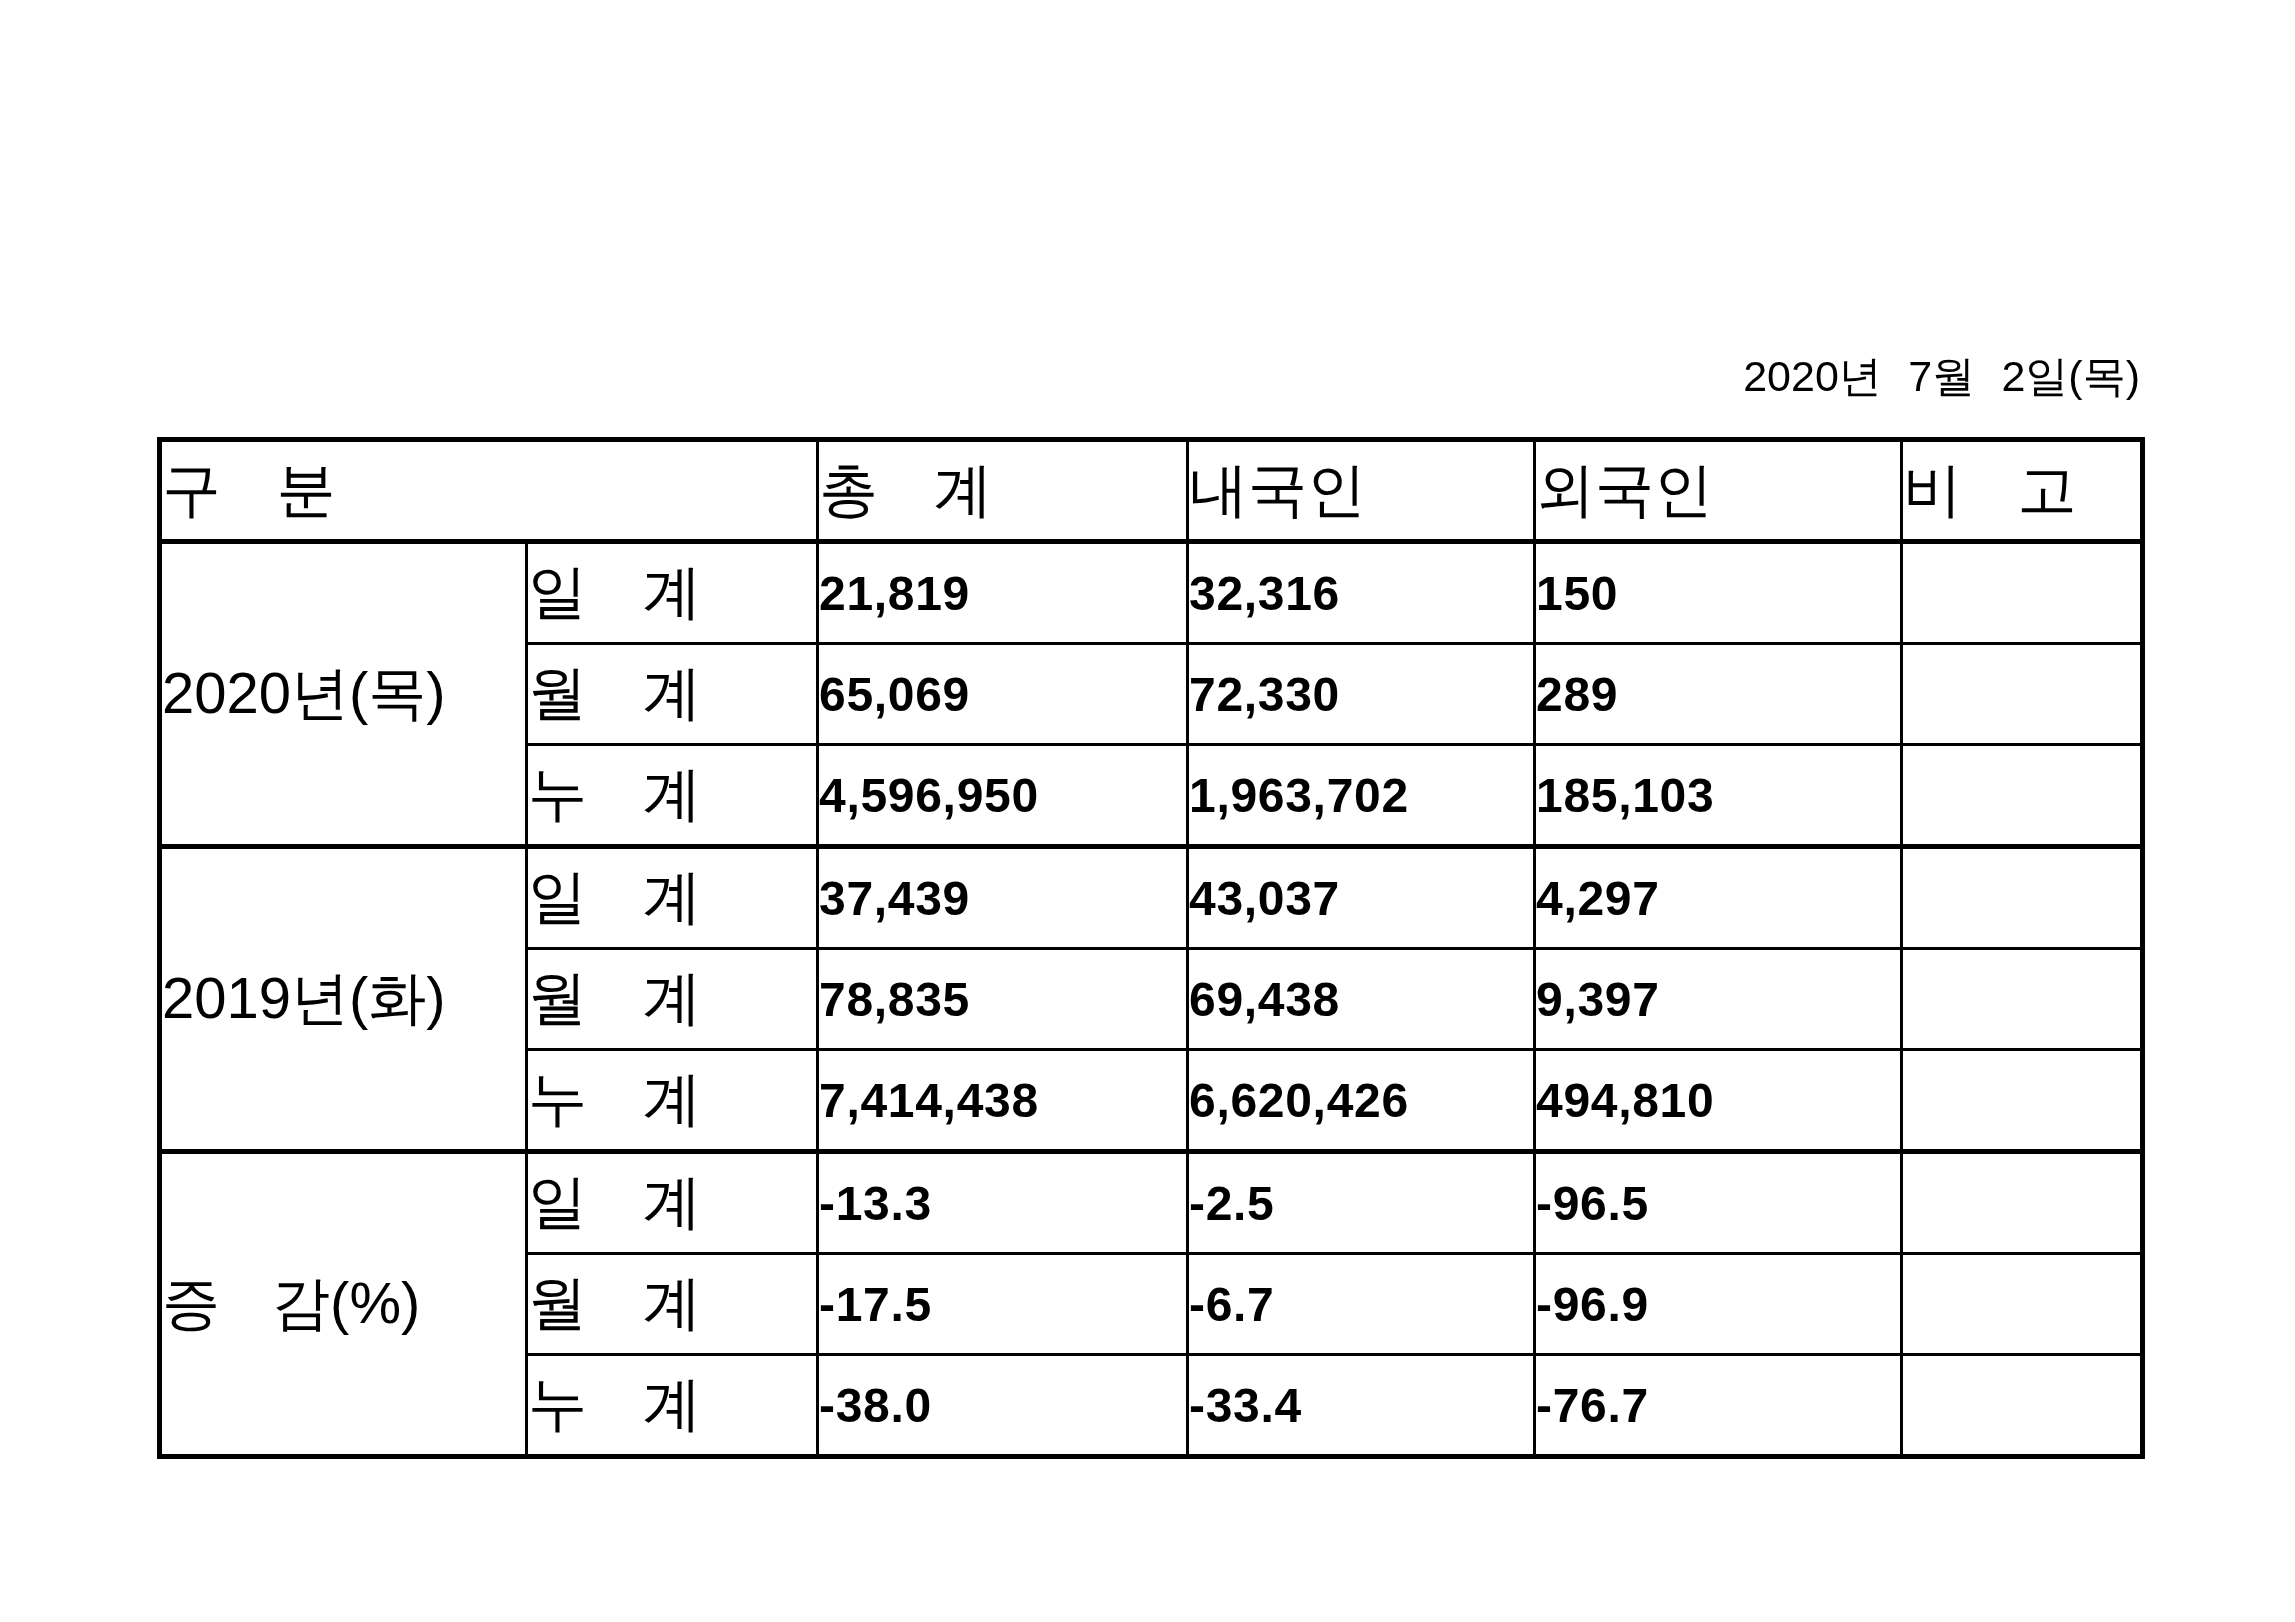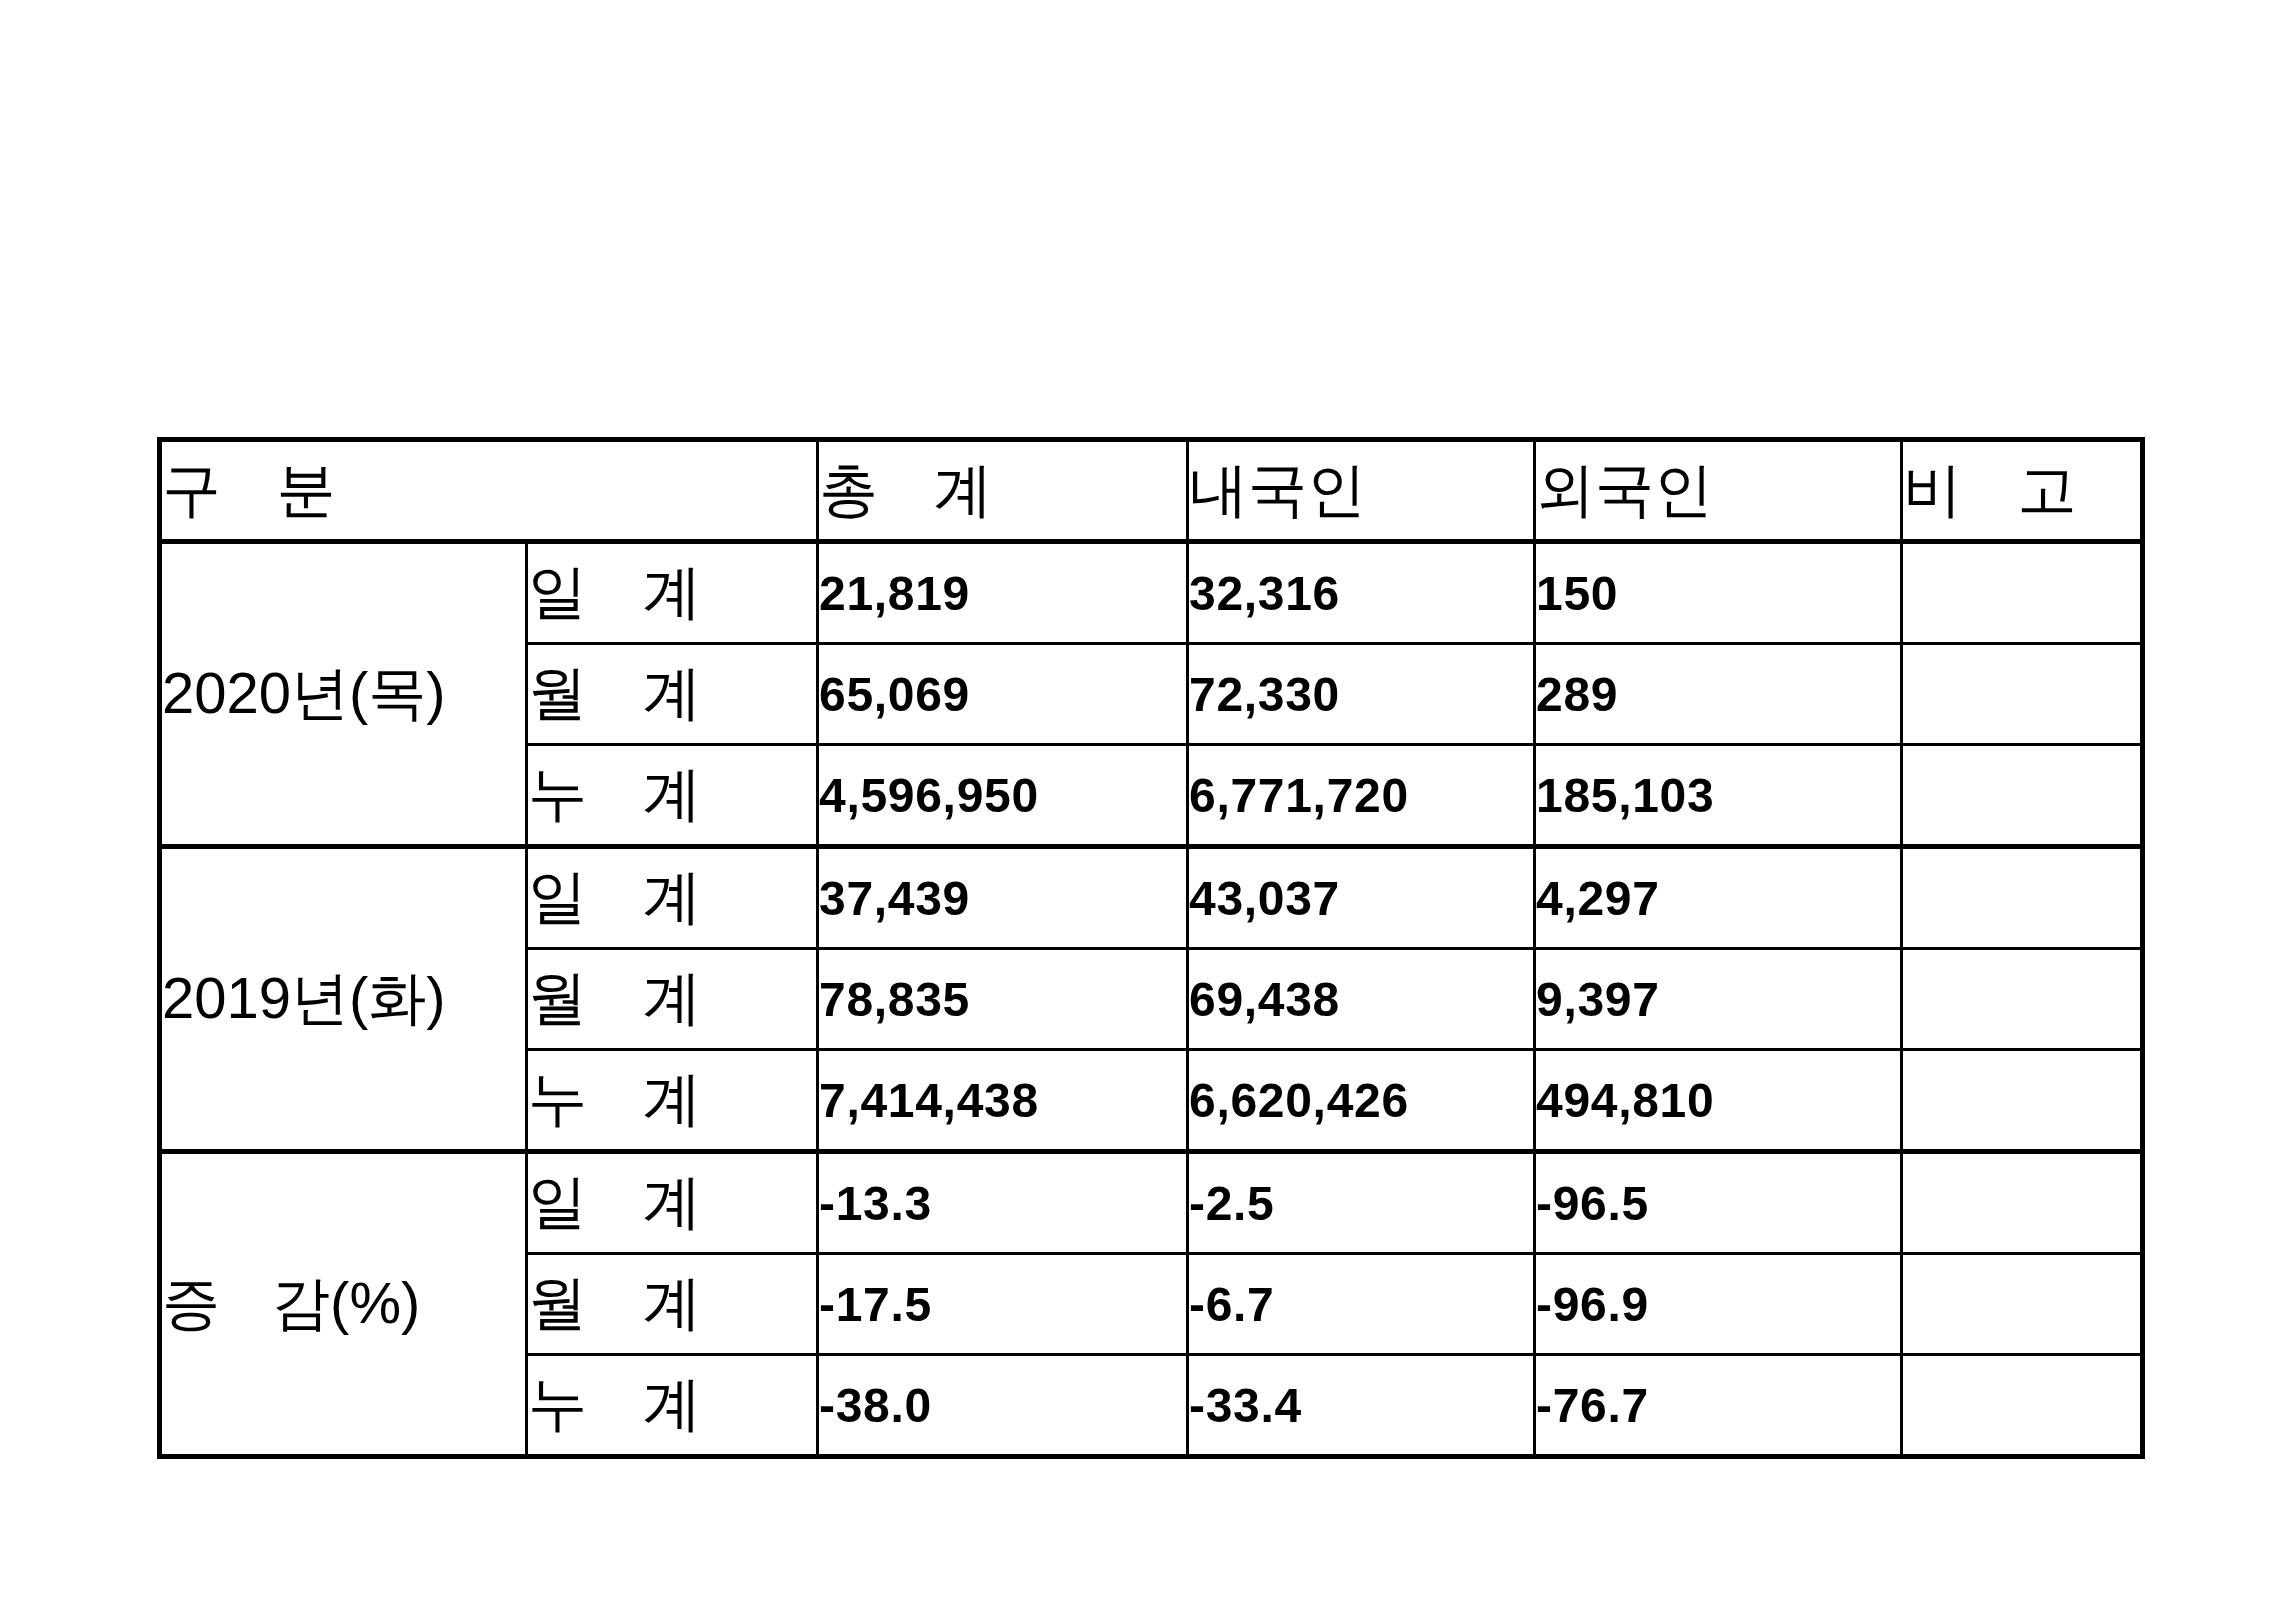--- a/index.html
+++ b/index.html
@@ -60,20 +60,21 @@
   td.label-cell { font-size: 59px; font-weight: 400; word-spacing: 39px; }
   td.num-cell { font-size: 48px; font-weight: 700; letter-spacing: 0.7px; }
   td.note-cell { font-size: 48px; }
 </style>
 </head>
 <body>
 
 <div class="page">
 
 
+  <div class="date-line">2020년 7월 2일(목)</div>
 
   <table class="stats">
     <colgroup>
       <col style="width:367px">
       <col style="width:291px">
       <col style="width:370px">
       <col style="width:347px">
       <col style="width:367px">
       <col style="width:241px">
     </colgroup>
@@ -99,21 +100,21 @@
       <tr>
         <td class="label-cell">월 계</td>
         <td class="num-cell">65,069</td>
         <td class="num-cell">72,330</td>
         <td class="num-cell">289</td>
         <td class="note-cell"></td>
       </tr>
       <tr>
         <td class="label-cell">누 계</td>
         <td class="num-cell">4,596,950</td>
-        <td class="num-cell">6,771,720</td>
+        <td class="num-cell">1,963,702</td>
         <td class="num-cell">185,103</td>
         <td class="note-cell"></td>
       </tr>
 
       <tr class="group-start">
         <td rowspan="3" class="year-cell">2019년(화)</td>
         <td class="label-cell">일 계</td>
         <td class="num-cell">37,439</td>
         <td class="num-cell">43,037</td>
         <td class="num-cell">4,297</td>

